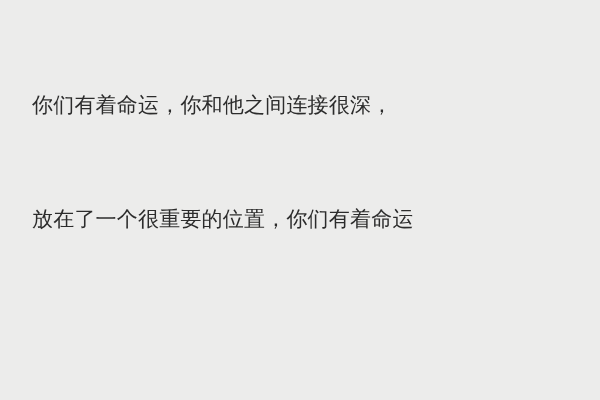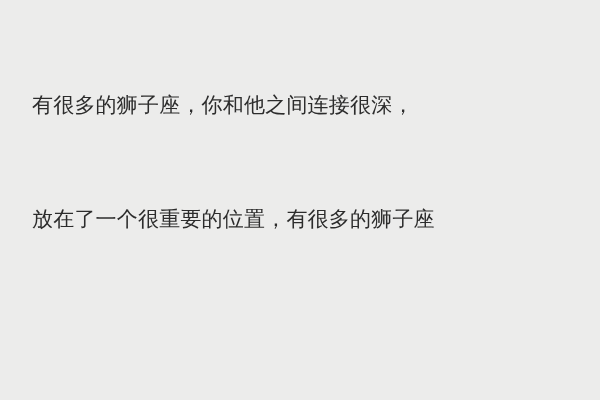--- a/index.html
+++ b/index.html
@@ -39,22 +39,22 @@
     display: block;
     height: 38px;
     white-space: nowrap;
   }
 </style>
 </head>
 <body>
 
 <div class="page">
   <div class="text-block">
-    <span class="line">有很多的狮子座，你和他之间连接很深，</span>
-    <span class="line">放在了一个很重要的位置，有很多的狮子座</span>
+    <span class="line">你们有着命运，你和他之间连接很深，</span>
+    <span class="line">放在了一个很重要的位置，你们有着命运</span>
     
     
     
     
     
     
     
   </div>
 </div>
 

